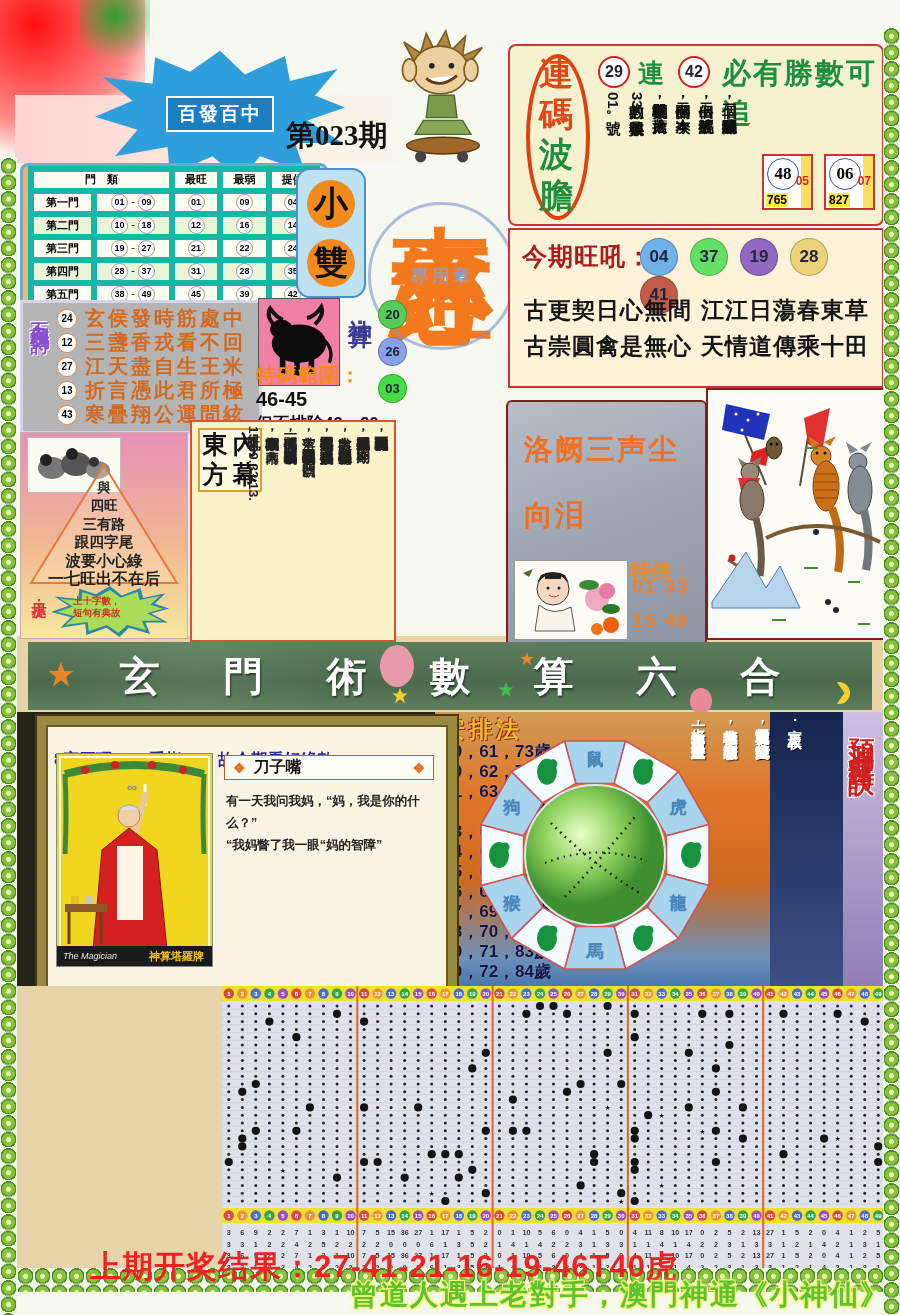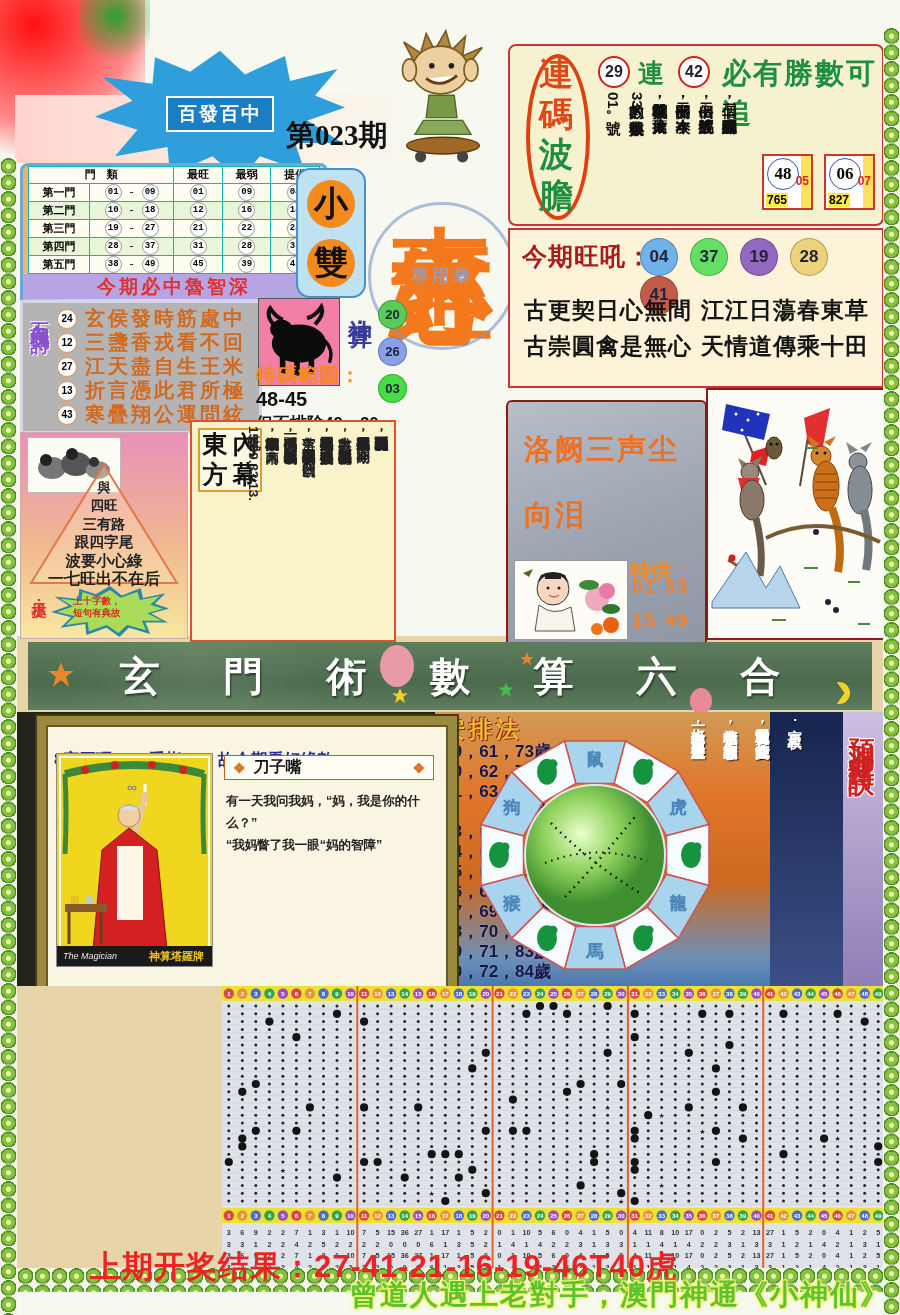--- a/index.html
+++ b/index.html
@@ -22,21 +22,21 @@
   .starburst .label{background:#1b7ec2;border:2px solid #fff;color:#fff;font-weight:bold;
     font-size:19px;padding:3px 10px;letter-spacing:2px;}
 
   .issue{font-size:29px;font-weight:bold;color:#111;font-family:"Liberation Serif",serif;}
 
   
   .an-box{width:302px;height:140px;border:3px solid #6fa8d8;border-radius:8px;
     background:linear-gradient(100deg,#f2ae5e,#f8e2b2 45%,#b9da92);overflow:hidden;}
   .an-title{font-size:14.5px;font-weight:bold;color:#e23030;text-align:center;margin-top:1px;letter-spacing:1px;}
   .an-table{border-collapse:collapse;margin:0 auto;background:#fdfdf2;}
-  .an-table th,.an-table td{border:1px solid #14b8a6;font-size:11px;padding:0 10px;height:15.5px;text-align:center;font-family:Liberation Mono, monospace;}
+  .an-table th,.an-table td{border:6px solid #14b8a6;font-size:11px;padding:0 4px;height:15.5px;text-align:center;}
   .an-table th{font-weight:bold;}
   .an-table tr:nth-child(even) td{background:#e8f5d8;}
   .circ{display:inline-block;width:15px;height:15px;line-height:15px;border:1px solid #999;
     border-radius:50%;background:#fff;font-size:9px;font-weight:bold;text-align:center;vertical-align:middle;}
   .an-footer{background:#b5a5e2;text-align:center;font-size:19px;font-weight:bold;color:#e23030;
     height:25px;line-height:25px;letter-spacing:3px;}
 
   
   .sd-badge{width:66px;height:118px;background:#bfe2f2;border:2px solid #4a90c8;border-radius:14px;
     display:flex;flex-direction:column;align-items:center;justify-content:space-around;padding:4px 0;}
@@ -325,21 +325,21 @@
   </div>
 
   <div class="abs shen-label" style="left:344px;top:300px;height:120px;">神算：</div>
   <div class="abs" id="shen-balls" style="left:378px;top:300px;">
       <span class="ball" style="background:#58cc58;width:27px;height:27px;line-height:27px;font-size:13px;display:block;margin-bottom:8px;">20</span>
       <span class="ball" style="background:#88a0e8;width:27px;height:27px;line-height:27px;font-size:13px;display:block;margin-bottom:8px;">26</span>
       <span class="ball" style="background:#44dd44;width:27px;height:27px;line-height:27px;font-size:13px;display:block;margin-bottom:8px;">03</span>
     </div>
 
   <div class="abs range-label" style="left:256px;top:362px;">特碼範圍：</div>
-  <div class="abs range-val" style="left:256px;top:388px;">48-45</div>
+  <div class="abs range-val" style="left:256px;top:388px;">46-45</div>
   <div class="abs range-note" style="left:256px;top:412px;">但不排除49、20</div>
 
   <div class="abs pink-box" style="left:20px;top:432px;">
     <div class="abs" style="left:6px;top:4px;width:92px;height:54px;background:#fdfcf4;border:1px solid #bbb;">
       <svg width="92" height="54" viewBox="0 0 92 54">
         <ellipse cx="24" cy="30" rx="14" ry="11" fill="#777"></ellipse>
           <circle cx="18" cy="22" r="6" fill="#222"></circle>
         <ellipse cx="48" cy="26" rx="15" ry="12" fill="#555"></ellipse>
           <circle cx="44" cy="16" r="6" fill="#222"></circle>
         <ellipse cx="70" cy="32" rx="12" ry="9" fill="#888"></ellipse>

